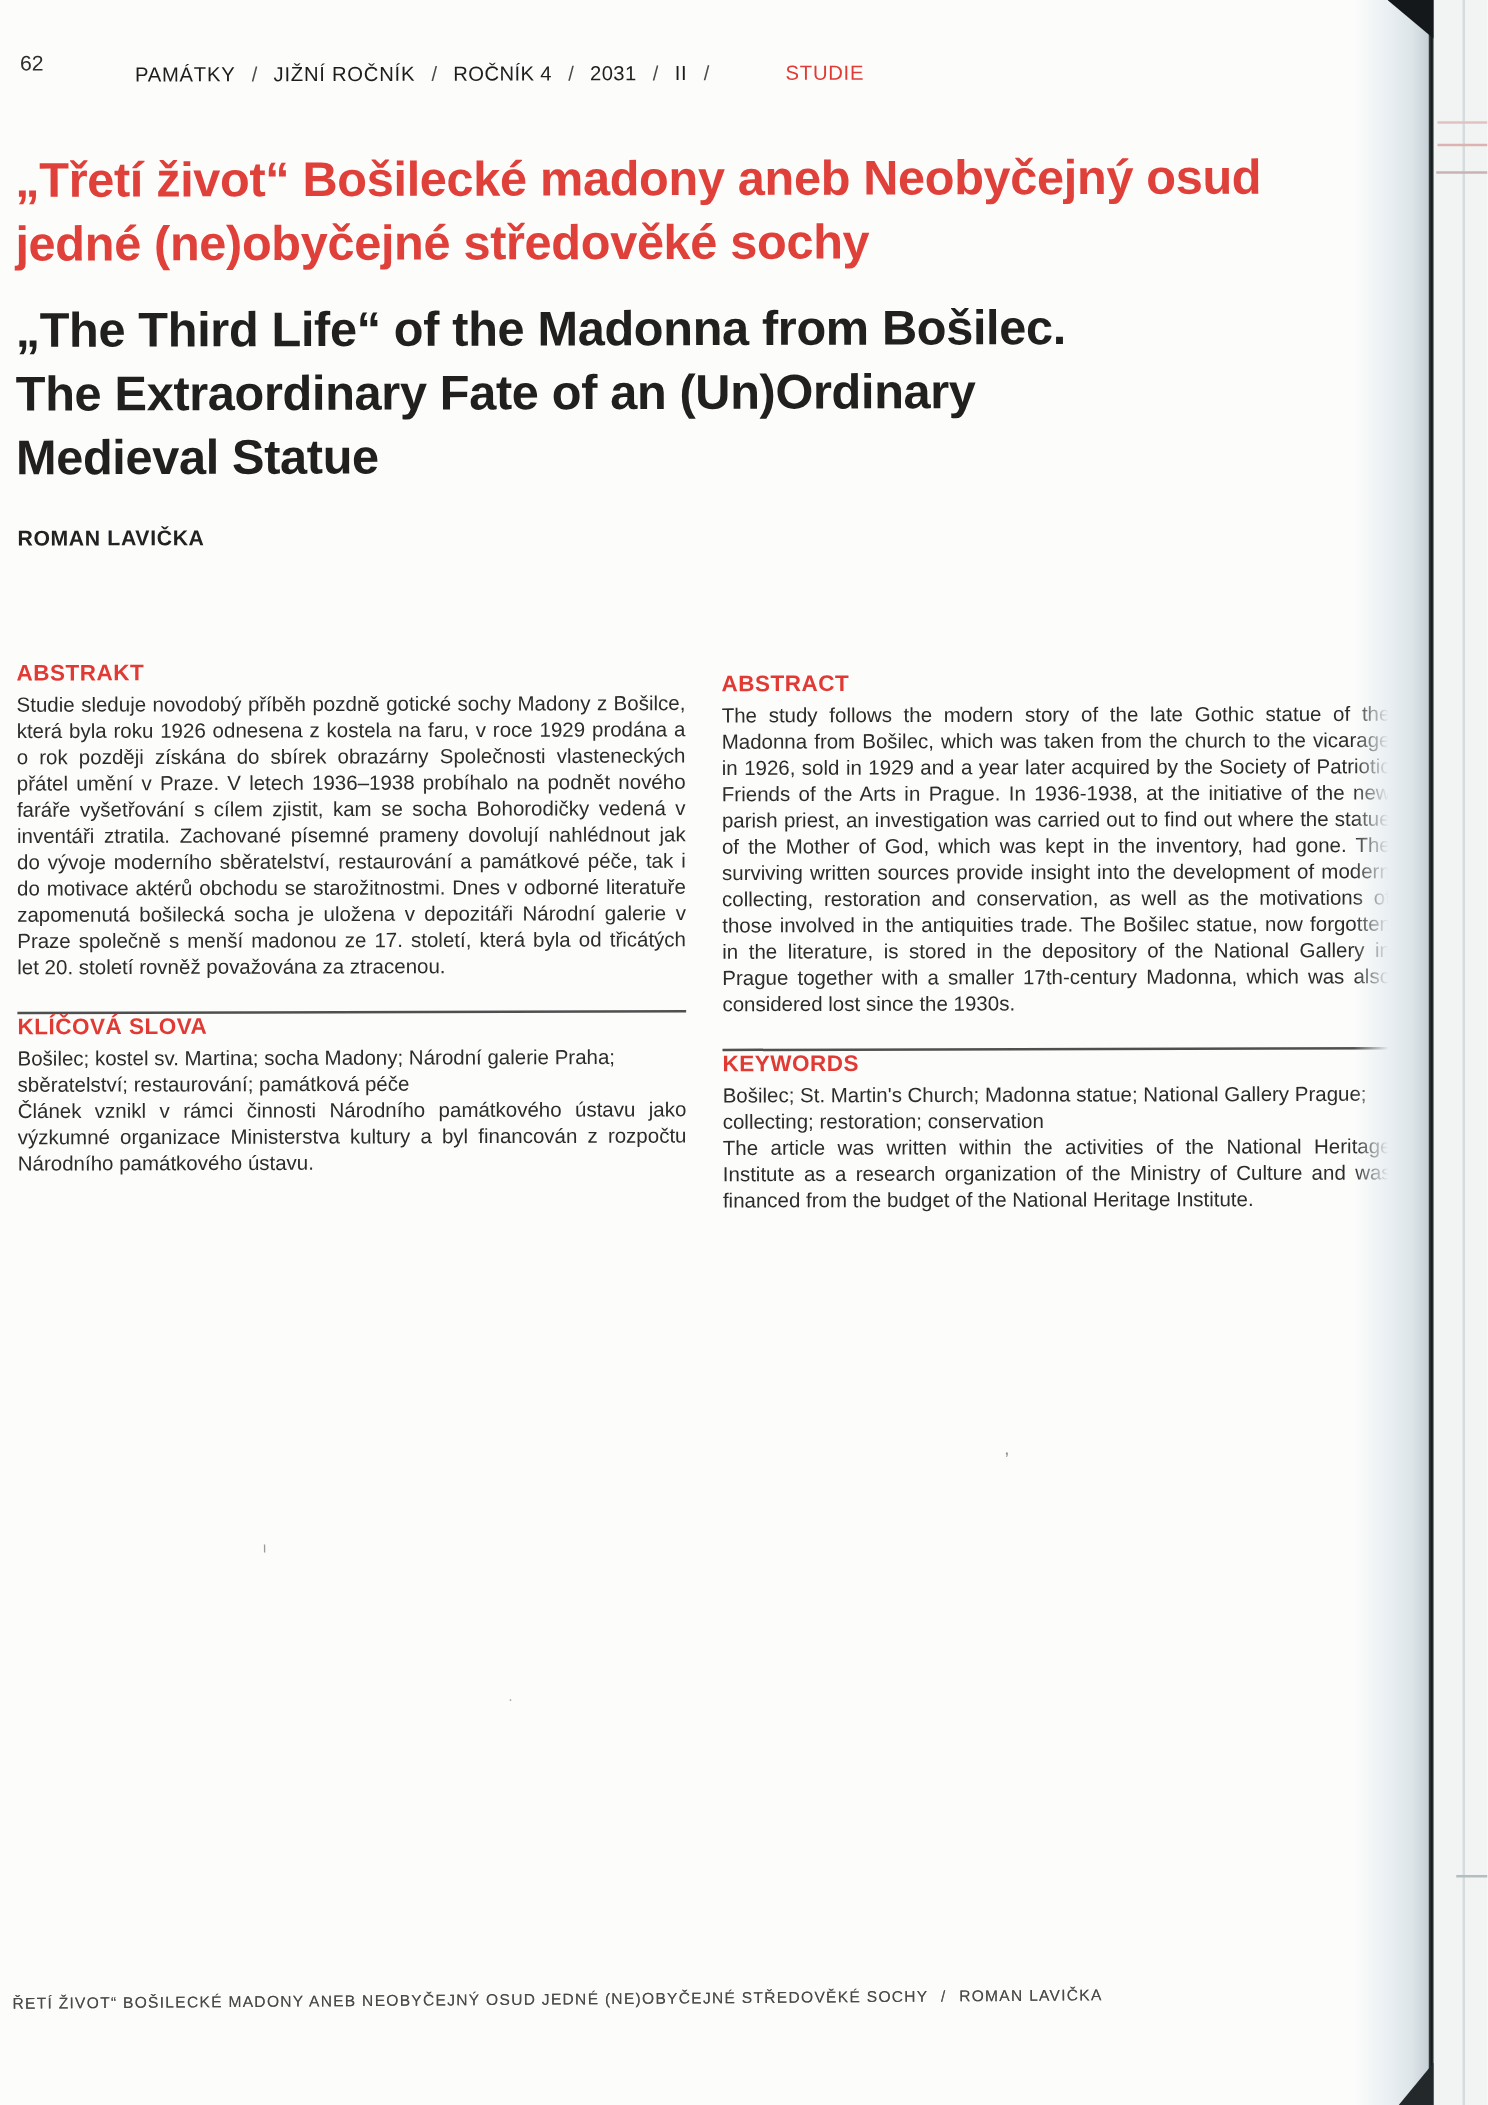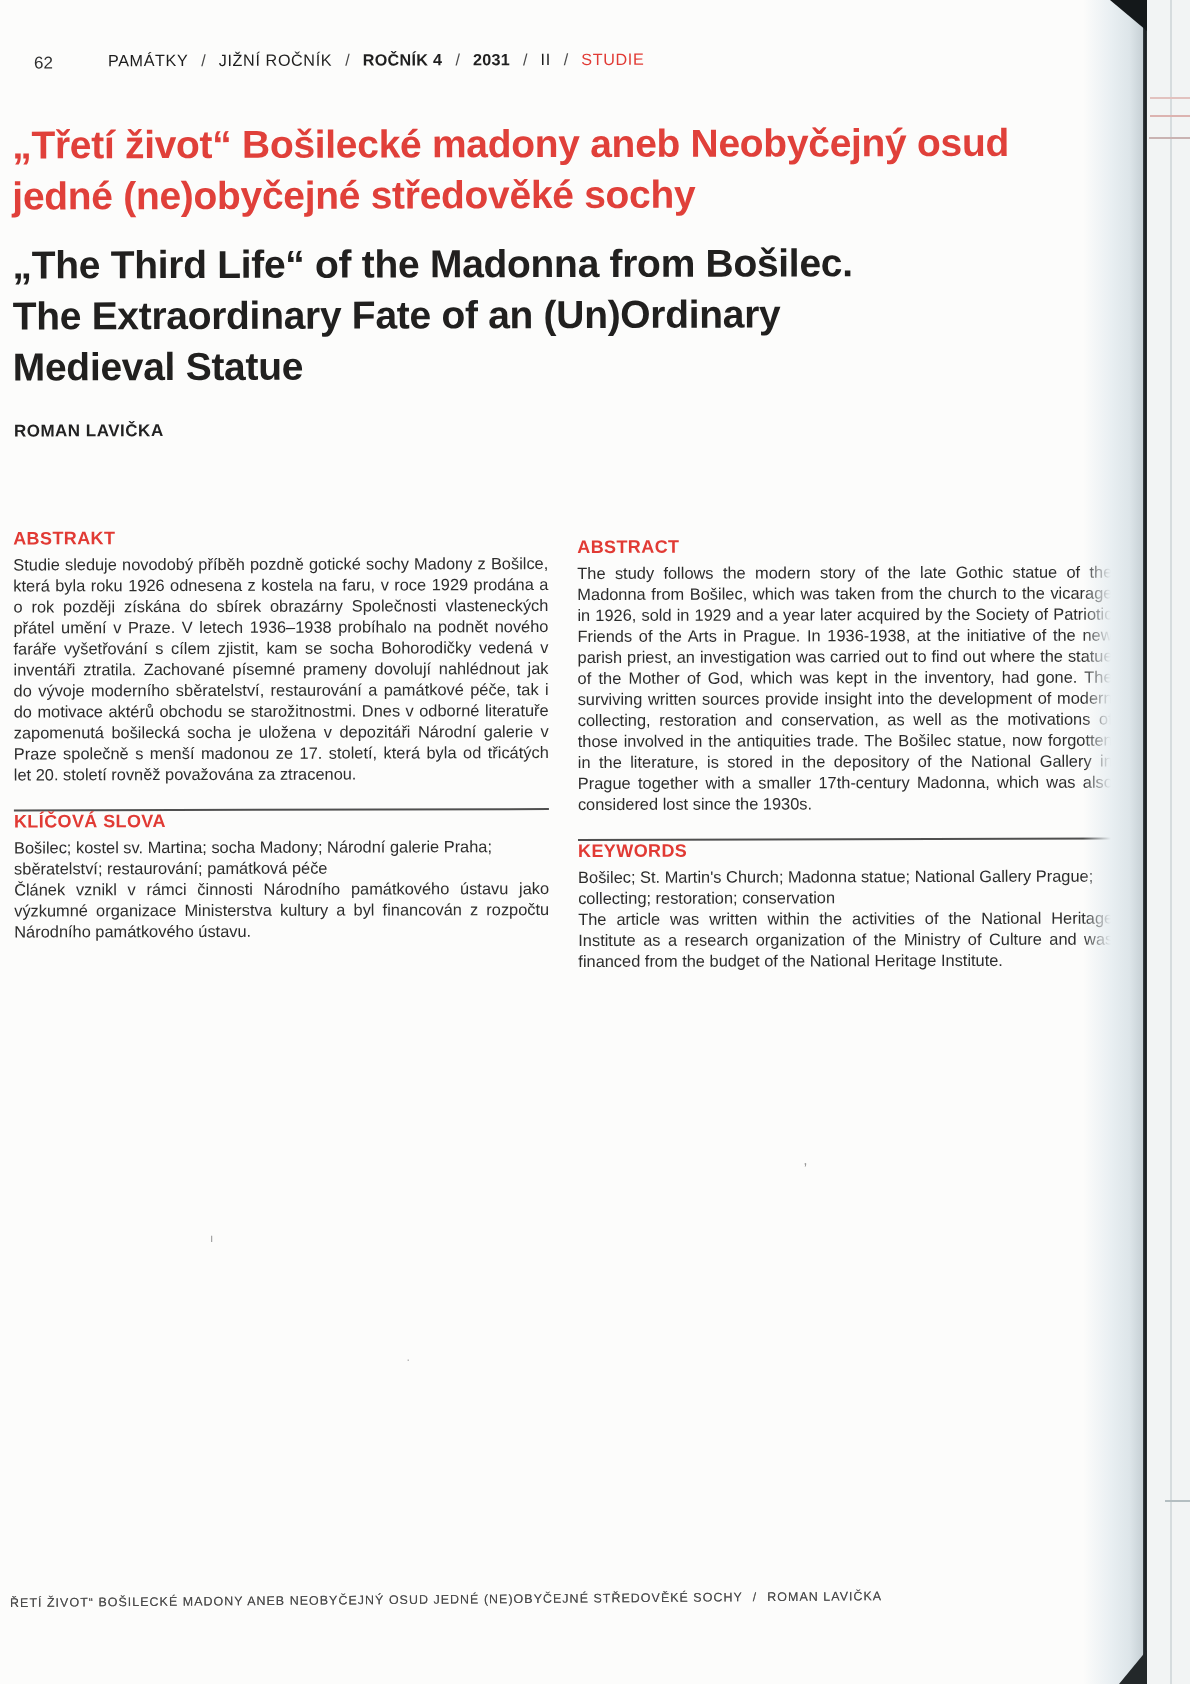--- a/index.html
+++ b/index.html
@@ -24,27 +24,27 @@
   .pinkline1{position:absolute;left:1150px;top:97px;width:40px;height:2px;background:#e2c2bf;}
   .pinkline2{position:absolute;left:1150px;top:115px;width:40px;height:2px;background:#dcb3b0;}
   .pinkline3{position:absolute;left:1149px;top:137px;width:41px;height:2px;background:#c9b3b2;}
   .graytick{position:absolute;left:1165px;top:1500px;width:25px;height:2px;background:#b4bec1;}
   .corner-top{position:absolute;left:1110px;top:0;width:37px;height:31px;background:#14181a;
     clip-path:polygon(0 0,100% 0,100% 100%);}
   .corner-bottom{position:absolute;left:1119px;top:1650px;width:28px;height:34px;background:#23282a;
     clip-path:polygon(100% 0,100% 100%,0 100%);}
 
   
-  .pagenum{position:absolute;left:18px;top:52px;font-size:17px;color:#2e2e2e;margin-left:18px;}
+  .pagenum{position:absolute;left:18px;top:40px;font-size:17px;color:#2e2e2e;}
   .crumbs{position:absolute;left:110px;top:50px;display:flex;gap:13px;align-items:baseline;
     font-size:16.2px;color:#1d1d1d;white-space:nowrap;}
   .crumbs .b{font-weight:normal;letter-spacing:.6px;}
-  .crumbs .light{font-weight:700;color:#1f1f1f;letter-spacing:.3px;}
+  .crumbs .light{font-weight:400;color:#1f1f1f;letter-spacing:.3px;}
   .crumbs .sep{color:#4a4a4a;font-weight:300;}
-  .red{color:#e13a34;}
+  .red{color:#e13a34;margin-left:48px;}
 
   
   .title{position:absolute;left:14px;margin:0;font-weight:bold;font-size:39px;line-height:51px;
     letter-spacing:-0.3px;white-space:pre-line;}
   .title.cs{top:118px;width:1125px;color:#e0403a;}
   .title.en{top:238px;width:1000px;color:#21201f;}
   .author{position:absolute;left:15px;top:420px;font-size:17px;font-weight:bold;color:#222;letter-spacing:.5px;}
 
   
   .col{position:absolute;width:535px;}

